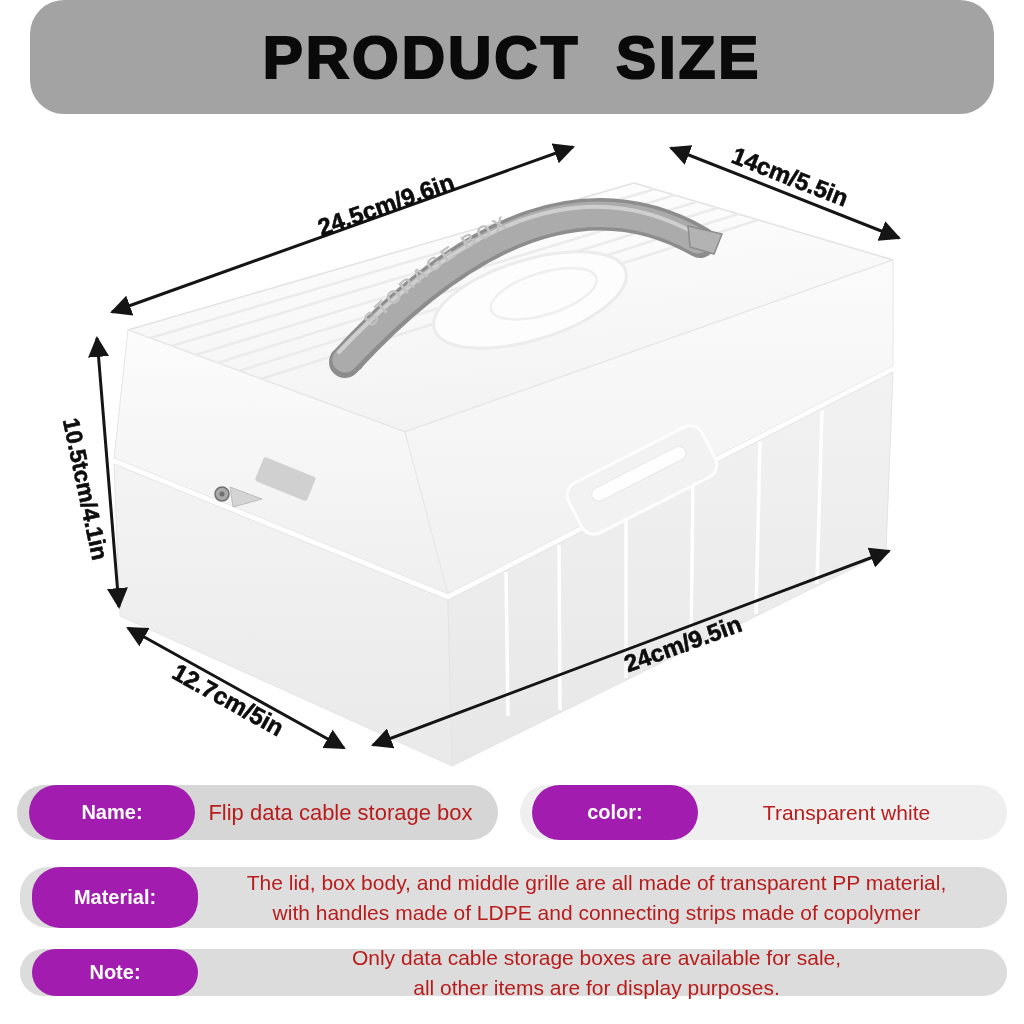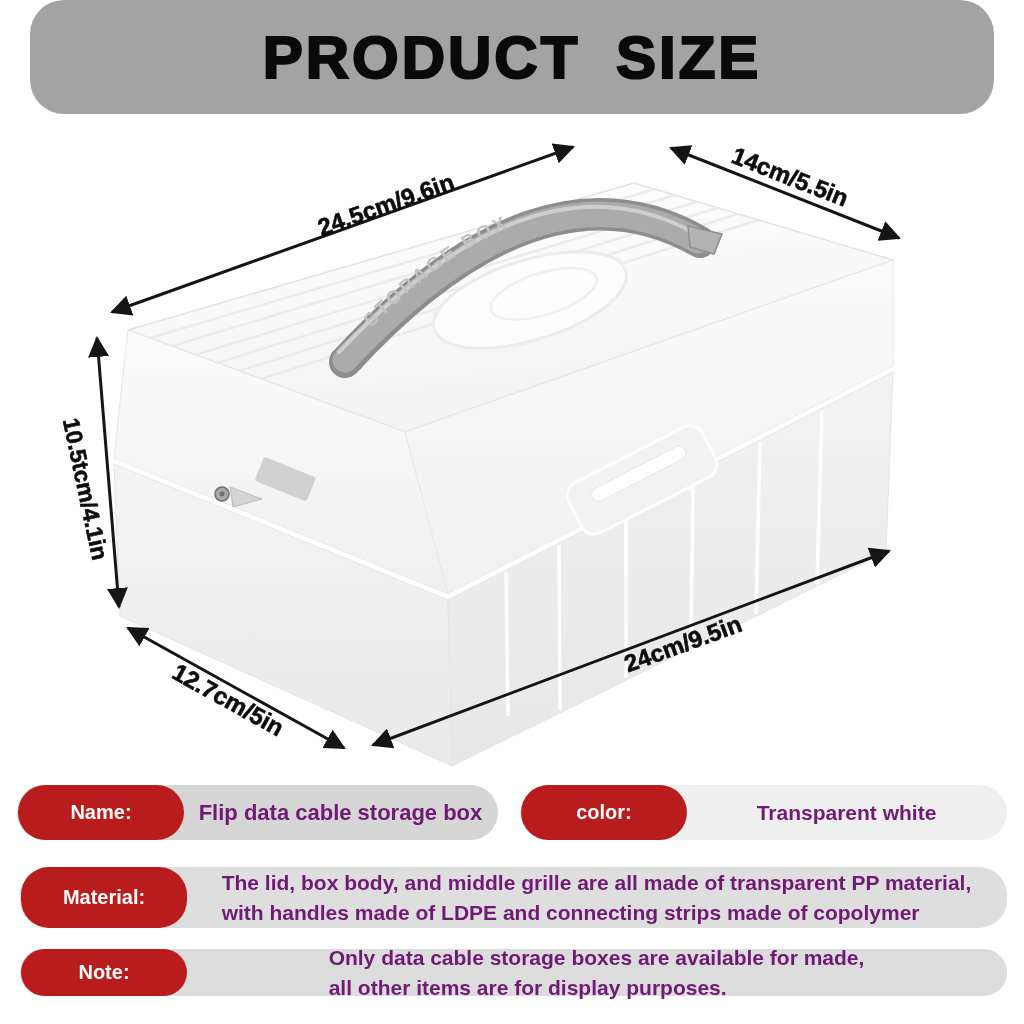--- a/index.html
+++ b/index.html
@@ -29,30 +29,30 @@
   }
   .dl-toplen   { left:386px; top:205px; transform:translate(-50%,-50%) rotate(-19.5deg); }
   .dl-topwid   { left:790px; top:177px; transform:translate(-50%,-50%) rotate(21.5deg); }
   .dl-height   { left:85px;  top:489px; transform:translate(-50%,-50%) rotate(78deg); font-size:23px; }
   .dl-botdep   { left:228px; top:700px; transform:translate(-50%,-50%) rotate(29deg); }
   .dl-botlen   { left:683px; top:644px; transform:translate(-50%,-50%) rotate(-20deg); }
 
   
   .spec-row { position:absolute; border-radius:28px; }
   .spec-label {
-    position:absolute; left:1px; top:0; bottom:0; width:166px;
-    background:#b91c1c; border-radius:28px;
+    position:absolute; left:12px; top:0; bottom:0; width:166px;
+    background:#a21caf; border-radius:28px;
     display:flex; align-items:center; justify-content:center;
     color:#ffffff; font-weight:700; font-size:20px;
   }
   .spec-value {
     position:absolute; left:166px; right:0; top:0; bottom:0;
     display:flex; align-items:center; justify-content:center;
-    color:#701a75; font-weight:700; font-size:21px; line-height:1.42;
-    white-space:pre-line;
+    color:#b91c1c; font-weight:400; font-size:21px; line-height:1.42;
+    text-align:center; white-space:pre-line;
   }
   .row-name  { left:17px;  top:785px; width:481px; height:55px; background:#d6d6d6; }
   .row-color { left:520px; top:785px; width:487px; height:55px; background:#efefef; }
   .row-material { left:20px; top:867px; width:987px; height:61px; background:#dedede; }
   .row-note     { left:20px; top:949px; width:987px; height:47px; background:#dcdcdc; }
   .row-name .spec-value { font-size:22px; }
 </style>
 </head>
 <body>
 
@@ -172,17 +172,17 @@
     <div class="spec-label">Material:</div>
     <div class="spec-value">The lid, box body, and middle grille are all made of transparent PP material,
 with handles made of LDPE and connecting strips made of copolymer</div>
   </div>
   <div class="spec-row row-color">
     <div class="spec-label">color:</div>
     <div class="spec-value">Transparent white</div>
   </div>
   <div class="spec-row row-note">
     <div class="spec-label">Note:</div>
-    <div class="spec-value">Only data cable storage boxes are available for made,
+    <div class="spec-value">Only data cable storage boxes are available for sale,
 all other items are for display purposes.</div>
   </div>
 
 </div>
 
 </body></html>

